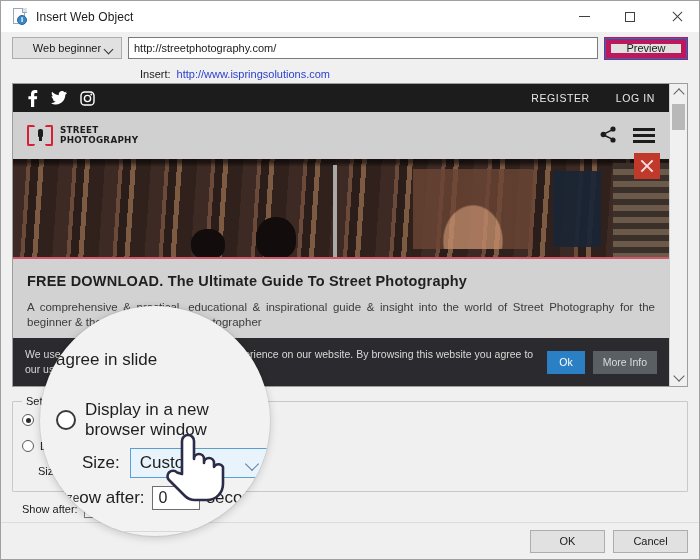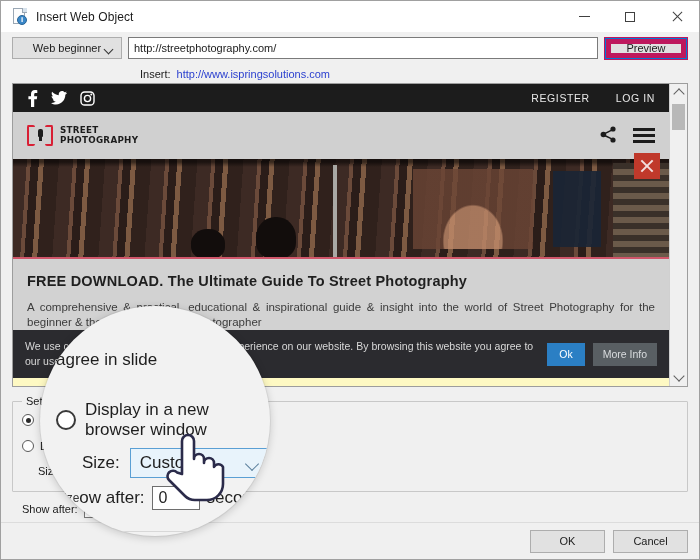--- a/index.html
+++ b/index.html
@@ -113,21 +113,21 @@
   .hero-red{position:absolute;left:0;right:0;bottom:0;height:2px;background:#d0566a;}
 
   .close-x{
     position:absolute;right:9px;top:69px;width:26px;height:26px;background:#c0392b;
     display:flex;align-items:center;justify-content:center;z-index:6;
   }
   .close-x:before,.close-x:after{content:"";position:absolute;left:5px;top:12px;width:16px;height:2px;background:#f3dede;}
   .close-x:before{transform:rotate(45deg);}
   .close-x:after{transform:rotate(-45deg);}
 
-  .content{background:#d2d2d2;padding:14px 14px 0 14px;}
+  .content{background:#d2d2d2;padding:14px 14px 8px 14px;}
   .headline{font-size:14.5px;font-weight:bold;color:#1f1f1f;letter-spacing:.2px;margin-bottom:11px;}
   .subcopy{font-size:11.5px;color:#3c3c3c;line-height:15px;text-align:justify;}
 
   .cookiebar{
     background:#2b2b2f;color:#d8d8d8;font-size:10.5px;line-height:15px;
     padding:9px 12px;display:flex;align-items:center;min-height:40px;box-sizing:border-box;
   }
   .cookiebar .txt{flex:1;text-align:justify;padding-right:14px;}
   .cookie-btns{display:flex;gap:8px;flex:0 0 auto;}
   .btn-ok{background:#2b7fc4;color:#fff;padding:4px 12px;font-size:10.5px;}

